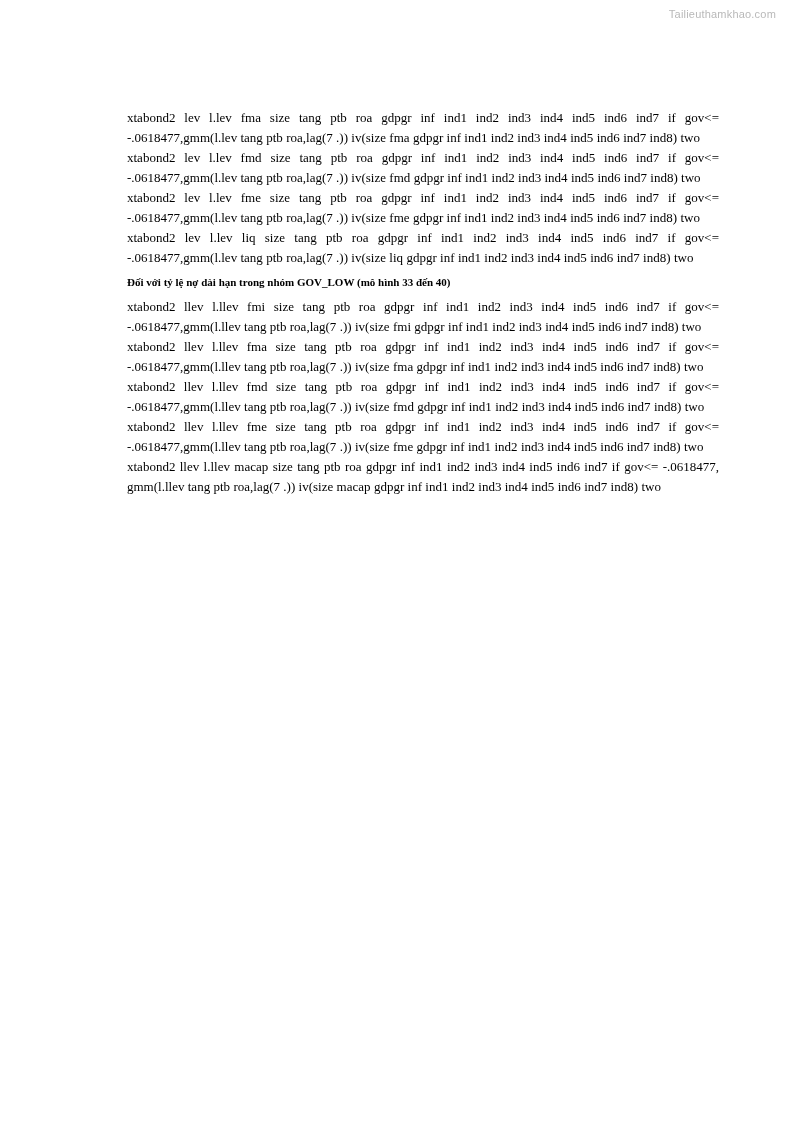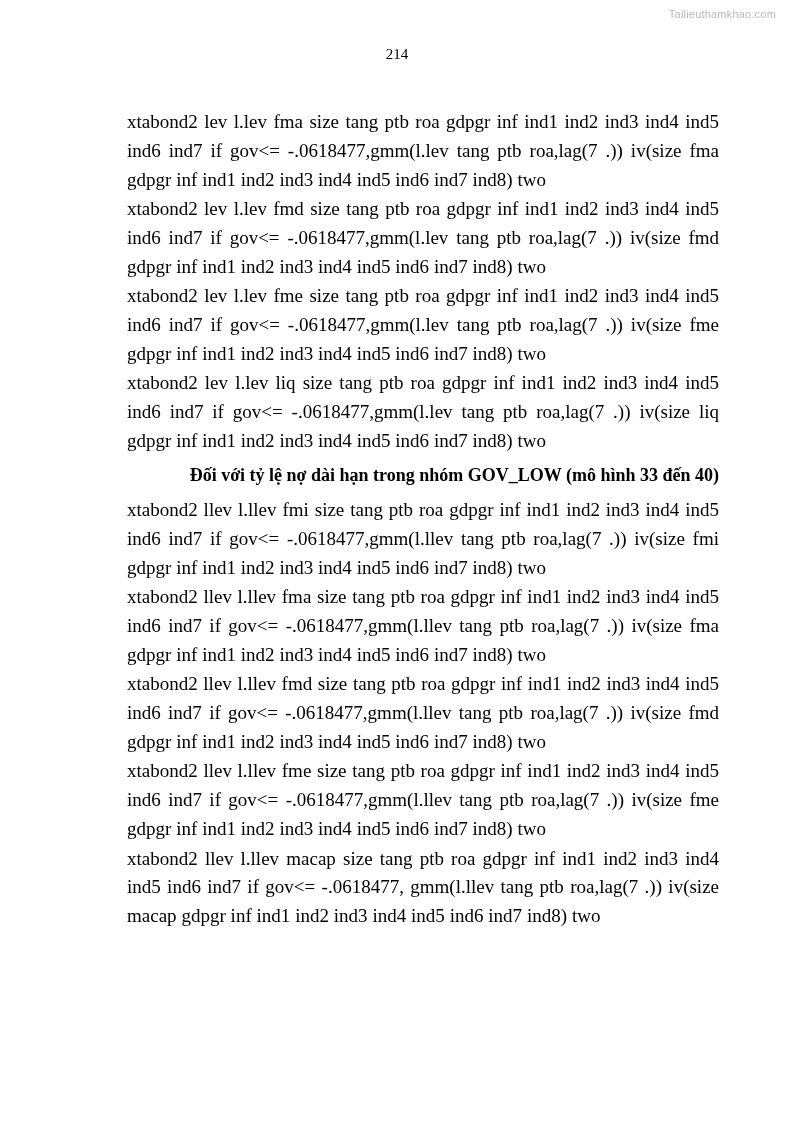--- a/index.html
+++ b/index.html
@@ -35,43 +35,42 @@
     text-align: center;
     font-size: 15px;
   }
   .content {
     position: absolute;
     top: 108px;
     left: 127px;
     width: 592px;
   }
   .para {
-    font-size: 19px;
+    font-size: 13px;
     line-height: 1.52;
     text-align: justify;
     text-justify: inter-word;
     margin: 0 0 0.5px 0;
     word-spacing: 0.1px;
   }
   .heading {
-    font-size: 18px;
+    font-size: 11px;
     font-weight: bold;
-    text-align: right;
+    text-align: left;
     margin: 6px 0 7px 0;
     line-height: 1.5;
   }
 </style>
 </head>
 <body>
 
 <div class="page">
 
   <div class="watermark">Tailieuthamkhao.com</div>
 
-  <div class="page-number">214</div>
 
   <div class="content">
 
     <p class="para">xtabond2 lev l.lev fma size tang ptb roa gdpgr inf ind1 ind2 ind3 ind4 ind5 ind6 ind7 if gov&lt;= -.0618477,gmm(l.lev tang ptb roa,lag(7 .)) iv(size fma gdpgr inf ind1 ind2 ind3 ind4 ind5 ind6 ind7 ind8) two</p>
     <p class="para">xtabond2 lev l.lev fmd size tang ptb roa gdpgr inf ind1 ind2 ind3 ind4 ind5 ind6 ind7 if gov&lt;= -.0618477,gmm(l.lev tang ptb roa,lag(7 .)) iv(size fmd gdpgr inf ind1 ind2 ind3 ind4 ind5 ind6 ind7 ind8) two</p>
     <p class="para">xtabond2 lev l.lev fme size tang ptb roa gdpgr inf ind1 ind2 ind3 ind4 ind5 ind6 ind7 if gov&lt;= -.0618477,gmm(l.lev tang ptb roa,lag(7 .)) iv(size fme gdpgr inf ind1 ind2 ind3 ind4 ind5 ind6 ind7 ind8) two</p>
     <p class="para">xtabond2 lev l.lev liq size tang ptb roa gdpgr inf ind1 ind2 ind3 ind4 ind5 ind6 ind7 if gov&lt;= -.0618477,gmm(l.lev tang ptb roa,lag(7 .)) iv(size liq gdpgr inf ind1 ind2 ind3 ind4 ind5 ind6 ind7 ind8) two</p>
 
     <p class="heading">Đối với tỷ lệ nợ dài hạn trong nhóm GOV_LOW (mô hình 33 đến 40)</p>
 

